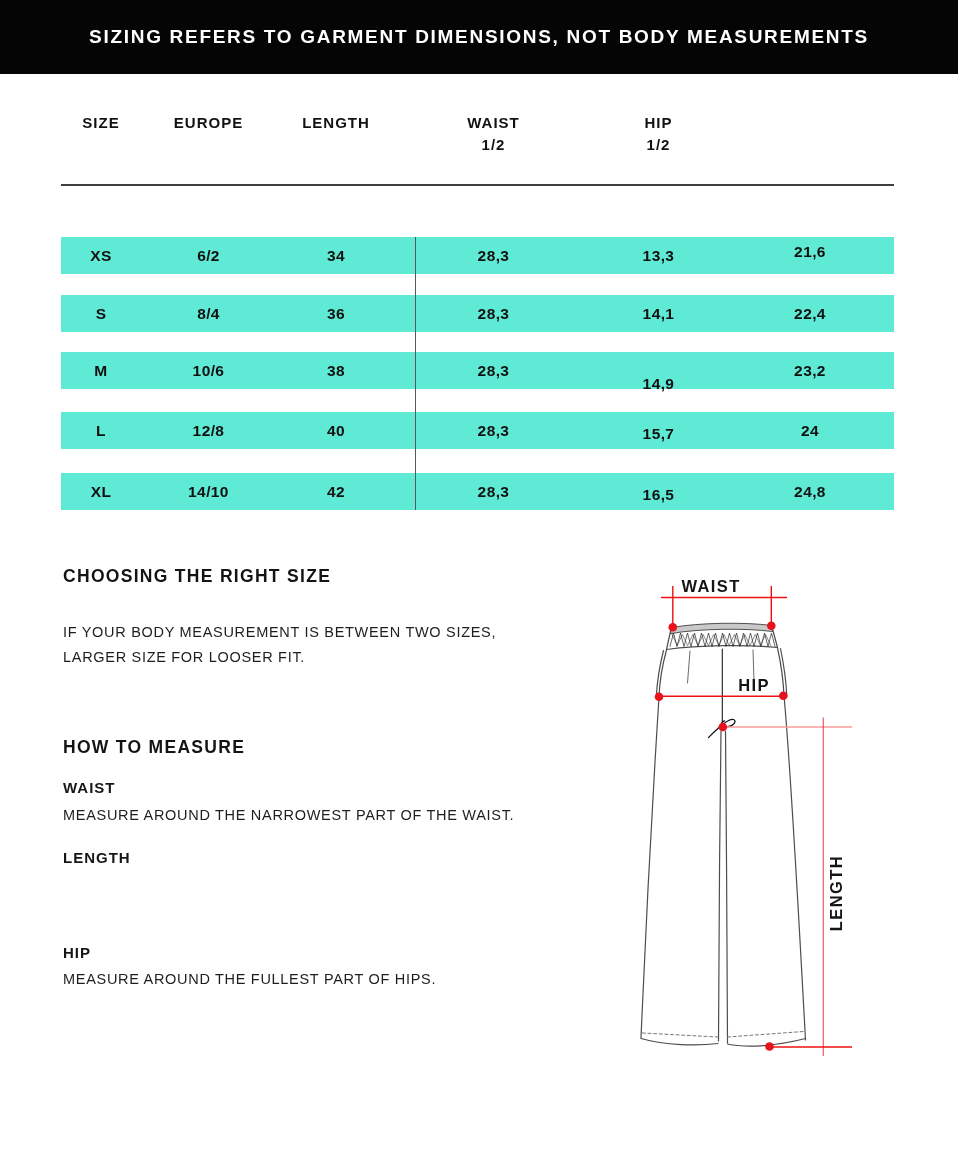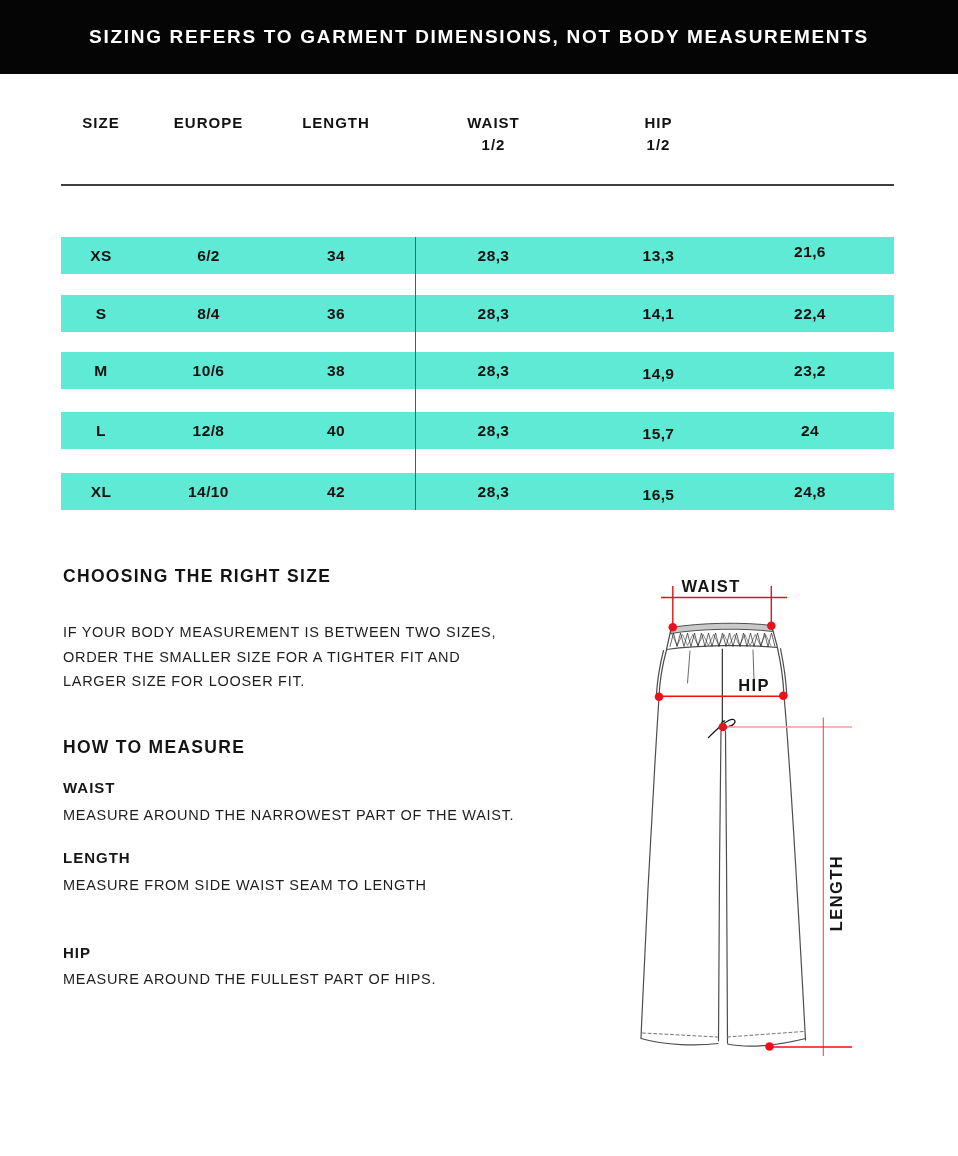--- a/index.html
+++ b/index.html
@@ -26,21 +26,21 @@
   .head-rule{
     position:absolute;left:61px;top:184px;width:833px;height:2px;background:#3f3f3f;
   }
   .trow{
     position:absolute;left:61px;width:833px;height:37px;background:#5eead4;
     display:grid;grid-template-columns:80px 135px 120px 195px 135px 168px;align-items:center;
   }
   .trow span{position:relative;text-align:center;font-size:15.5px;font-weight:600;
     letter-spacing:.4px;color:#111;}
   .r1{top:237px}.r2{top:295px}.r3{top:352px}.r4{top:412px}.r5{top:473px}
-  .r1 .c6{top:-4px}.r3 .c5{top:3px}.r4 .c5{top:3px}.r5 .c5{top:3px}
+  .r1 .c6{top:-4px}.r3 .c5{top:13px}.r4 .c5{top:3px}.r5 .c5{top:3px}
   .col-divider{
     position:absolute;left:415px;top:237px;width:1px;height:273px;background:#585858;
   }
   
   .sec-heading{
     position:absolute;left:63px;font-size:17.5px;font-weight:700;letter-spacing:1.3px;color:#141414;
   }
   .body-lines{position:absolute;left:63px;color:#1e1e1e;}
   .body-lines div{font-size:14.5px;font-weight:400;letter-spacing:.7px;line-height:24.5px;white-space:nowrap;}
   .term{
@@ -131,34 +131,32 @@
   <span class="c3">42</span>
   <span class="c4">28,3</span>
   <span class="c5">16,5</span>
   <span class="c6">24,8</span>
 </div>
 <div class="col-divider"></div>
 
 <div class="sec-heading choosing-heading">CHOOSING THE RIGHT SIZE</div>
 <div class="body-lines choosing-body">
   <div>IF YOUR BODY MEASUREMENT IS BETWEEN TWO SIZES,</div>
-  <div>ORDER THE SMALLER SIZE FOR A TIGHTER FIT AND</div>
   <div>LARGER SIZE FOR LOOSER FIT.</div>
 </div>
 
 <div class="sec-heading htm-heading">HOW TO MEASURE</div>
 
 <div class="term waist-term">WAIST</div>
 <div class="body-lines waist-desc">
   <div>MEASURE AROUND THE NARROWEST PART OF THE WAIST.</div>
 </div>
 
 <div class="term length-term">LENGTH</div>
 <div class="body-lines length-desc">
-  <div>MEASURE FROM SIDE WAIST SEAM TO LENGTH</div>
 </div>
 
 <div class="term hip-term">HIP</div>
 <div class="body-lines hip-desc">
   <div>MEASURE AROUND THE FULLEST PART OF HIPS.</div>
 </div>
 
 <svg class="diagram" width="358" height="512" viewBox="600 558 358 512">
 
   <g fill="none" stroke="#4d4d4d" stroke-width="1.2" stroke-linecap="round">

